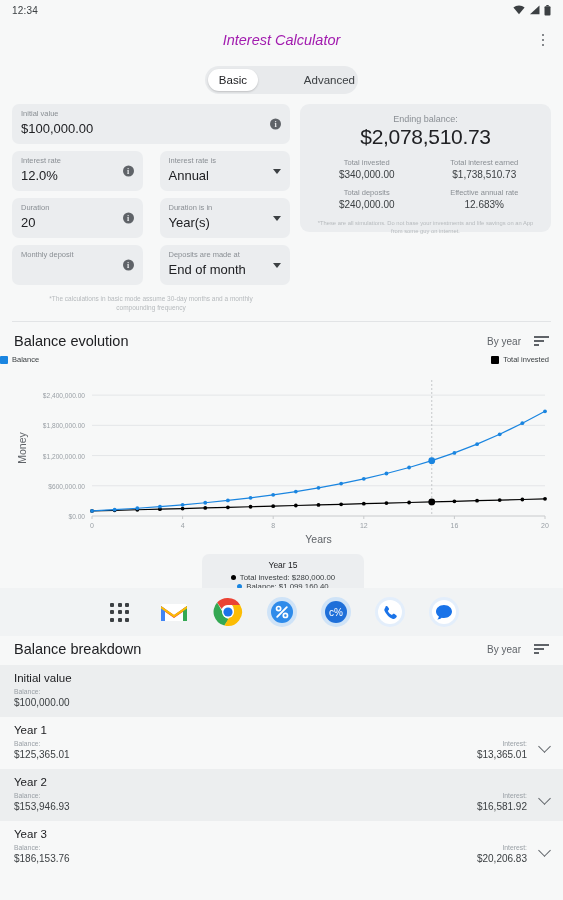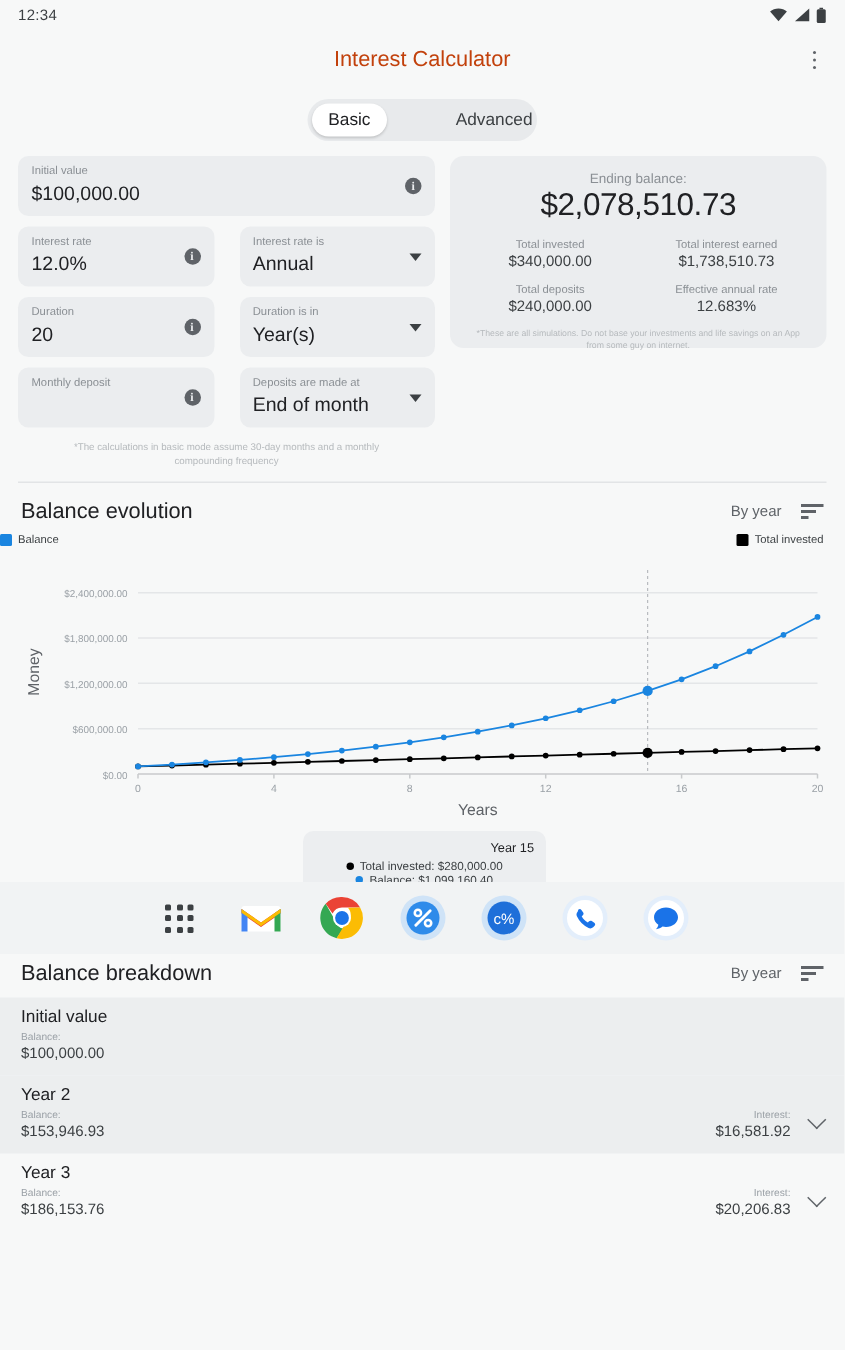--- a/index.html
+++ b/index.html
@@ -18,21 +18,21 @@
   }
   .status-time { font-size: 10px; color: #3c4043; letter-spacing: .2px; }
   .status-icons { display: flex; align-items: center; gap: 4px; }
   .ic { display: block; }
 
   
   .appbar {
     height: 40px; display: flex; align-items: center;
     justify-content: center; position: relative;
   }
-  .appbar-title { font-size: 14.5px; color: #c2410c; }
+  .appbar-title { font-size: 14.5px; color: #a21caf; font-style: italic; }
   .overflow {
     position: absolute; right: 10px; top: 50%; transform: translateY(-50%);
     width: 20px; height: 20px; display: flex; flex-direction: column;
     align-items: center; justify-content: center; gap: 2.5px; cursor: pointer;
   }
   .overflow span { width: 2.6px; height: 2.6px; border-radius: 50%; background: #5f6368; display: block; }
 
   
   .seg-wrap { display: flex; justify-content: center; margin-top: 6px; }
   .seg {
@@ -115,21 +115,21 @@
   .legend-item { display: flex; align-items: center; gap: 4px; }
   .legend-sw { width: 8px; height: 8px; border-radius: 1px; }
   .legend-txt { font-size: 7.5px; color: #3c4043; }
 
   
   .chart-area { position: relative; height: 185px; margin-top: 4px; }
   .chart-svg { display: block; }
   .tooltip-box {
     position: absolute; left: 202px; top: 186px; width: 162px;
     background: #eceef0; border-radius: 7px; padding: 6px 8px 7px 8px;
-    text-align: right;
+    text-align: center;
   }
   .tt-title { font-size: 8.5px; color: #202124; margin-bottom: 3px; }
   .tt-row { display: flex; align-items: center; justify-content: center; gap: 4px; }
   .tt-dot { width: 5px; height: 5px; border-radius: 50%; }
   .tt-txt { font-size: 7.8px; color: #3c4043; }
 
   
   .bd-list { margin-top: 8px; }
   .bd-row { padding: 7px 14px 8px 14px; position: relative; }
   .bd-row.alt { background: #eceeef; }
@@ -399,20 +399,34 @@
     <div class="bd-row alt">
       <div class="bd-name">Initial value</div>
       <div class="bd-body">
         <div>
           <div class="bd-k">Balance:</div>
           <div class="bd-v">$100,000.00</div>
         </div>
       </div>
     </div>
 
+    <div class="bd-row">
+      <div class="bd-name">Year 1</div>
+      <div class="bd-body">
+        <div>
+          <div class="bd-k">Balance:</div>
+          <div class="bd-v">$125,365.01</div>
+        </div>
+        <div class="bd-right">
+          <div class="bd-k">Interest:</div>
+          <div class="bd-v">$13,365.01</div>
+        </div>
+      </div>
+      <div class="chev"></div>
+    </div>
 
     <div class="bd-row alt">
       <div class="bd-name">Year 2</div>
       <div class="bd-body">
         <div>
           <div class="bd-k">Balance:</div>
           <div class="bd-v">$153,946.93</div>
         </div>
         <div class="bd-right">
           <div class="bd-k">Interest:</div>

